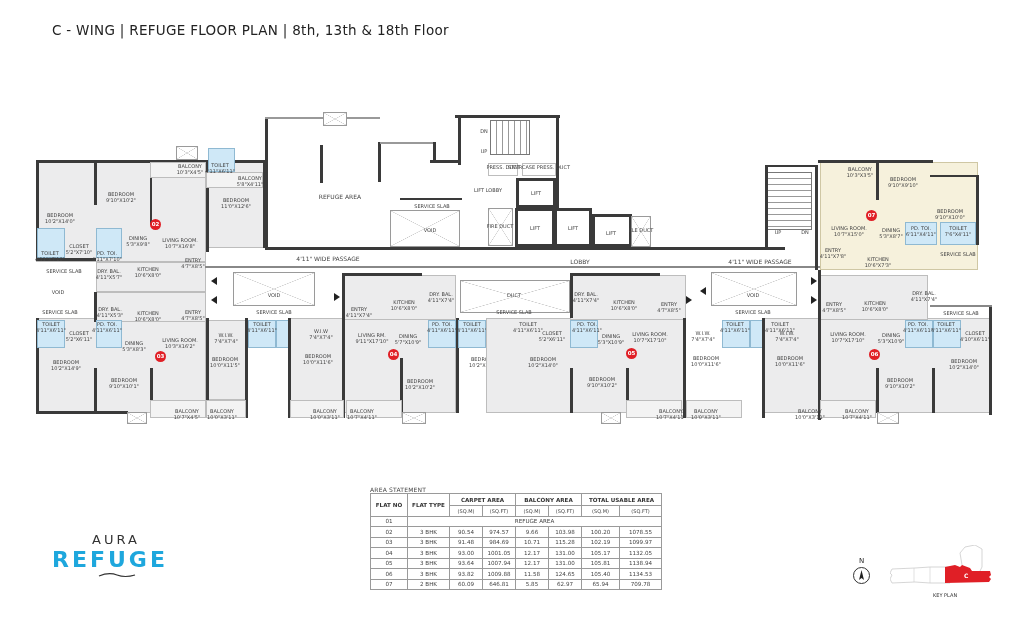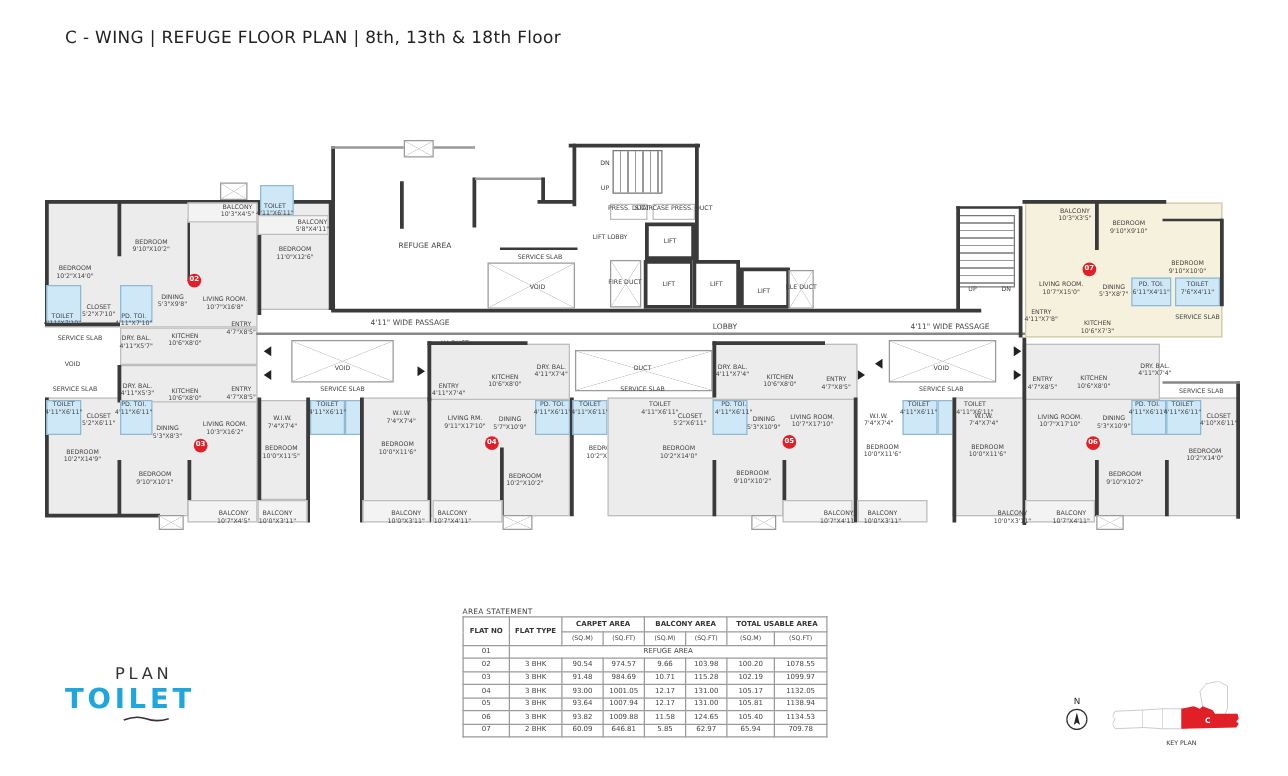--- a/index.html
+++ b/index.html
@@ -476,22 +476,22 @@
         <td>646.81</td>
     <td>5.85</td>
         <td>62.97</td>
     <td>65.94</td>
         <td>709.78</td>
   </tr>
 </tbody>
   </table>
 
 <div>
-  <div class="logo-aura">PLAN</div>
-  <div class="logo-waters">TOILET</div>
+  <div class="logo-aura">AURA</div>
+  <div class="logo-waters">REFUGE</div>
   <svg class="logo-wave" viewBox="0 0 40 6">
     <path d="M2 4 Q12 0 20 3 T38 3" stroke="#333" stroke-width="1.2" fill="none"></path>
   </svg>
 </div>
 
 <div>
   <div class="north-lbl">N</div>
   <div class="compass">
     <svg width="15" height="15" viewBox="0 0 15 15">
         <path d="M7.5 2 L10 12 L7.5 10 L5 12 Z" fill="#222"></path>

